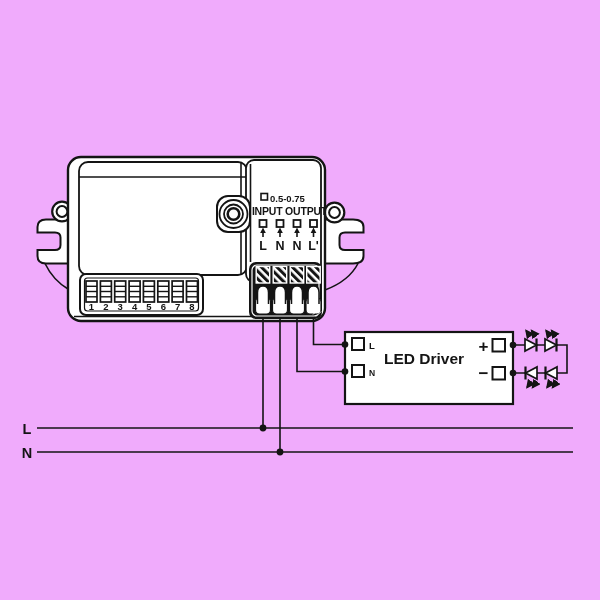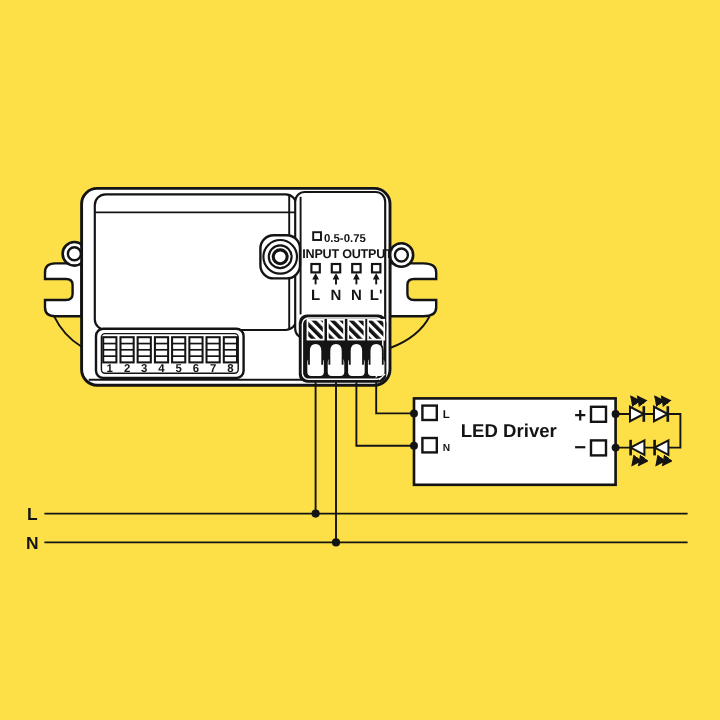--- a/index.html
+++ b/index.html
@@ -1,16 +1,16 @@
 <!DOCTYPE html>
 <html><head>
 <meta charset="utf-8">
 <style>
   html,body{margin:0;padding:0;background:#fff;}
-  .stage{width:600px;height:600px;position:relative;background:#fde047;}
+  .stage{width:600px;height:600px;position:relative;background:#f0abfc;}
   svg{display:block;}
   text{fill:#141414;font-family:"Liberation Sans",sans-serif;font-weight:bold;}
   .fs8{font-size:8.5px}
   .fs9{font-size:9.5px}
   .fs10{font-size:10.5px;letter-spacing:-0.2px}
   .fs12{font-size:12.5px}
   .fs14{font-size:14.5px}
   .fs15{font-size:15.5px}
   .fs17{font-size:17px}
   .ln{stroke:#141414;stroke-width:1.6;fill:none;}

